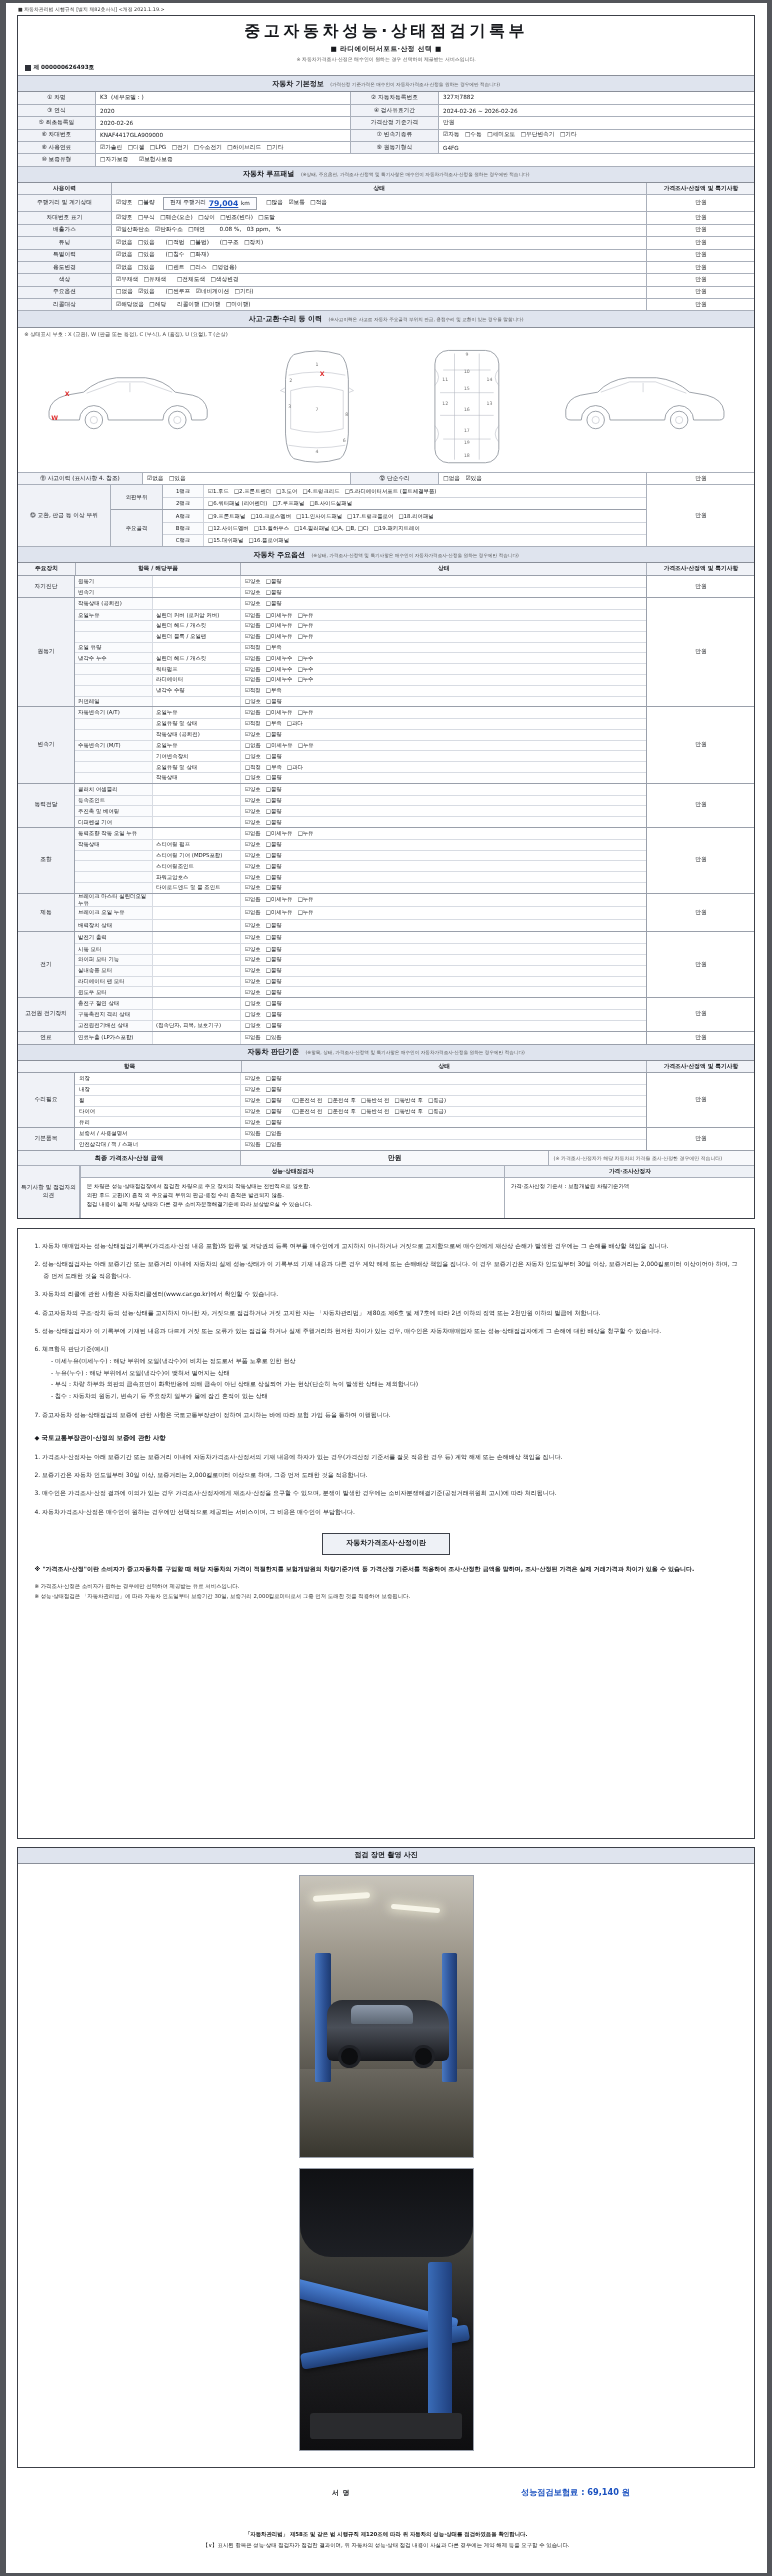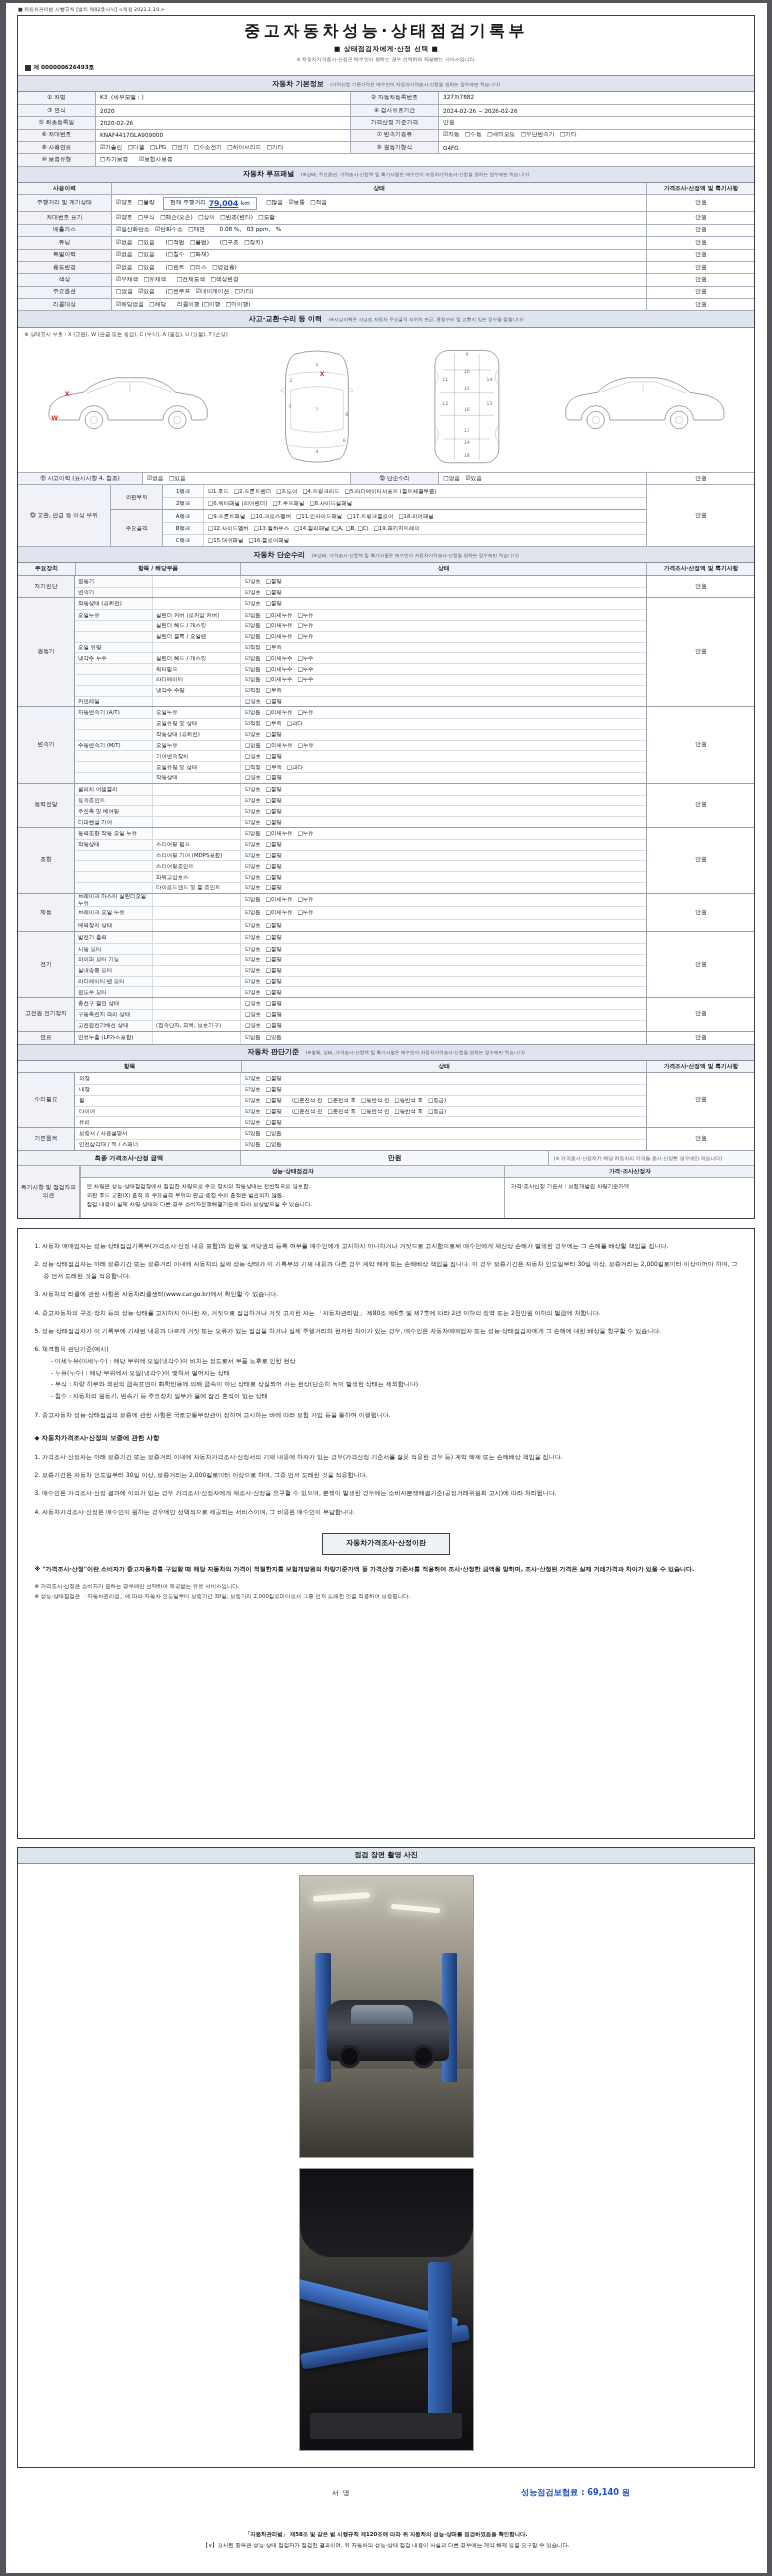--- a/index.html
+++ b/index.html
@@ -109,38 +109,38 @@
   .p1wheel.a{left:11.3px;} .p1wheel.b{right:13.4px;}
   .photo2{background:linear-gradient(180deg,#77756e 0%,#4a4a44 20%,#232325 55%,#0e0e10 100%);}
   .p2body{position:absolute;top:0;left:0;right:0;height:88px;background:linear-gradient(#101114,#1d1f24);border-radius:0 0 31px 31px;}
   .p2beam{position:absolute;border-radius:4.1px;box-shadow:0 2.1px 5.2px rgba(0,0,0,.5);}
   .p2beam.a{left:-10.3px;top:129px;width:170px;height:18.5px;background:linear-gradient(#4b82d4,#2a5198);transform:rotate(14deg);}
   .p2beam.b{left:0;top:170px;width:170px;height:15.5px;background:linear-gradient(#3a6cb8,#203f78);transform:rotate(-10deg);}
   .p2col{position:absolute;right:20.6px;top:93px;width:24px;height:155px;background:linear-gradient(90deg,#3a6cb8,#1f3f7d);border-radius:3.1px;}
   .p2base{position:absolute;bottom:10.3px;left:10.3px;right:10.3px;height:26px;background:#2a2b2e;border-radius:3.1px;}
 
   .signarea{position:relative;height:38px;}
-  .signlabel{position:absolute;left:315px;top:13.4px;font-size:6.7px;font-weight:normal;letter-spacing:4.1px;}
+  .signlabel{position:absolute;left:315px;top:13.4px;font-size:6.7px;font-weight:bold;letter-spacing:4.1px;}
   .premium{position:absolute;left:504px;top:11.3px;color:#1c52c0;font-weight:bold;font-size:8.2px;}
 
   .footer{text-align:center;font-size:5.4px;color:#222;margin-top:15.5px;line-height:2.0;}
   .footer .f1{font-weight:bold;}
 </style>
 </head>
 <body>
 
 <div class="sheet">
 
   <div class="formref">■ 자동차관리법 시행규칙 [별지 제82호서식] &lt;개정 2021.1.19.&gt;</div>
 
   <div class="box">
 
     <div class="titleblock">
       <h1 class="title">중고자동차성능·상태점검기록부</h1>
-      <div class="subtitle">■ 상태점검자에게·산정 선택 ■</div>
+      <div class="subtitle">■ 라디에이터서포트·산정 선택 ■</div>
       <div class="selectnote">※ 자동차가격조사·산정은 매수인이 원하는 경우 선택하여 제공받는 서비스입니다.</div>
       <div class="docno">
         <span class="docicon"></span>
         <span>제 000000626493호</span>
       </div>
     </div>
 
     <div class="band">
       <span>자동차 기본정보</span>
       <span class="bnote">(가격산정 기준가격은 매수인이 자동차가격조사·산정을 원하는 경우에만 적습니다)</span>
@@ -361,21 +361,21 @@
                   <div class="exrank">C랭크</div>
                   <div class="exitems">□15.대쉬패널   □16.플로어패널</div>
                 </div>
               </div>
           </div>
         </div>
       <div class="exprice">만원</div>
     </div>
 
     <div class="band">
-      <span>자동차 단순수리</span>
+      <span>자동차 주요옵션</span>
       <span class="bnote">(※상태, 가격조사·산정액 및 특기사항은 매수인이 자동차가격조사·산정을 원하는 경우에만 적습니다)</span>
     </div>
     <div class="dhead">
       <div class="fc lab labb w110">주요장치</div>
       <div class="fc lab labb w321">항목 / 해당부품</div>
       <div class="fc lab labb grow">상태</div>
       <div class="fc lab labb w210">가격조사·산정액 및 특기사항</div>
     </div>
     <div>
 
@@ -786,21 +786,21 @@
           <p class="nitem">3. 자동차의 리콜에 관한 사항은 자동차리콜센터(www.car.go.kr)에서 확인할 수 있습니다.</p>
           <p class="nitem">4. 중고자동차의 구조·장치 등의 성능·상태를 고지하지 아니한 자, 거짓으로 점검하거나 거짓 고지한 자는 「자동차관리법」 제80조 제6호 및 제7호에 따라 2년 이하의 징역 또는 2천만원 이하의 벌금에 처합니다.</p>
           <p class="nitem">5. 성능·상태점검자가 이 기록부에 기재된 내용과 다르게 거짓 또는 오류가 있는 점검을 하거나 실제 주행거리와 현저한 차이가 있는 경우, 매수인은 자동차매매업자 또는 성능·상태점검자에게 그 손해에 대한 배상을 청구할 수 있습니다.</p>
           <p class="nitem">6. 체크항목 판단기준(예시)
     - 미세누유(미세누수) : 해당 부위에 오일(냉각수)이 비치는 정도로서 부품 노후로 인한 현상
     - 누유(누수) : 해당 부위에서 오일(냉각수)이 맺혀서 떨어지는 상태
     - 부식 : 차량 하부와 외판의 금속표면이 화학반응에 의해 금속이 아닌 상태로 상실되어 가는 현상(단순히 녹이 발생한 상태는 제외합니다)
     - 침수 : 자동차의 원동기, 변속기 등 주요장치 일부가 물에 잠긴 흔적이 있는 상태</p>
           <p class="nitem">7. 중고자동차 성능·상태점검의 보증에 관한 사항은 국토교통부장관이 정하여 고시하는 바에 따라 보험 가입 등을 통하여 이행됩니다.</p>
         </div>
-      <p class="nhead">◆ 자동차가격조사·산정의 보증에 관한 사항</p>
+      <p class="nhead">◆ 국토교통부장관이·산정의 보증에 관한 사항</p>
       <div>
 
       <p class="nitem">1. 가격조사·산정자는 아래 보증기간 또는 보증거리 이내에 자동차가격조사·산정서의 기재 내용에 하자가 있는 경우(가격산정 기준서를 잘못 적용한 경우 등) 계약 해제 또는 손해배상 책임을 집니다.</p>
           <p class="nitem">2. 보증기간은 자동차 인도일부터 30일 이상, 보증거리는 2,000킬로미터 이상으로 하며, 그중 먼저 도래한 것을 적용합니다.</p>
           <p class="nitem">3. 매수인은 가격조사·산정 결과에 이의가 있는 경우 가격조사·산정자에게 재조사·산정을 요구할 수 있으며, 분쟁이 발생한 경우에는 소비자분쟁해결기준(공정거래위원회 고시)에 따라 처리됩니다.</p>
           <p class="nitem">4. 자동차가격조사·산정은 매수인이 원하는 경우에만 선택적으로 제공되는 서비스이며, 그 비용은 매수인이 부담합니다.</p>
         </div>
       <div class="nbadge-wrap">
         <span class="nbadge">자동차가격조사·산정이란</span>
       </div>

